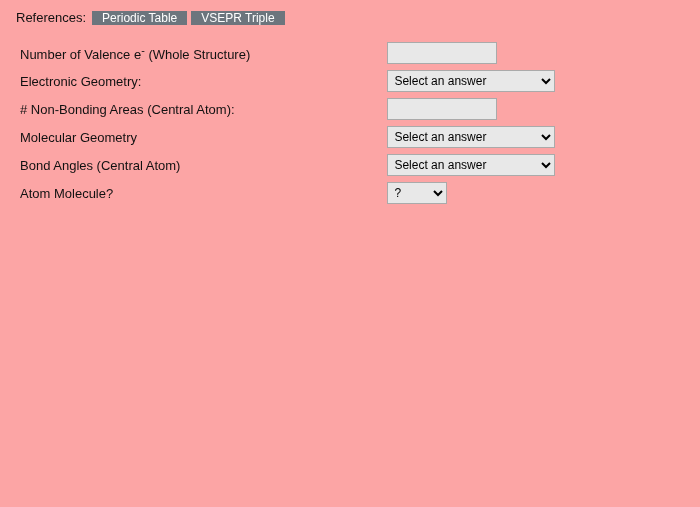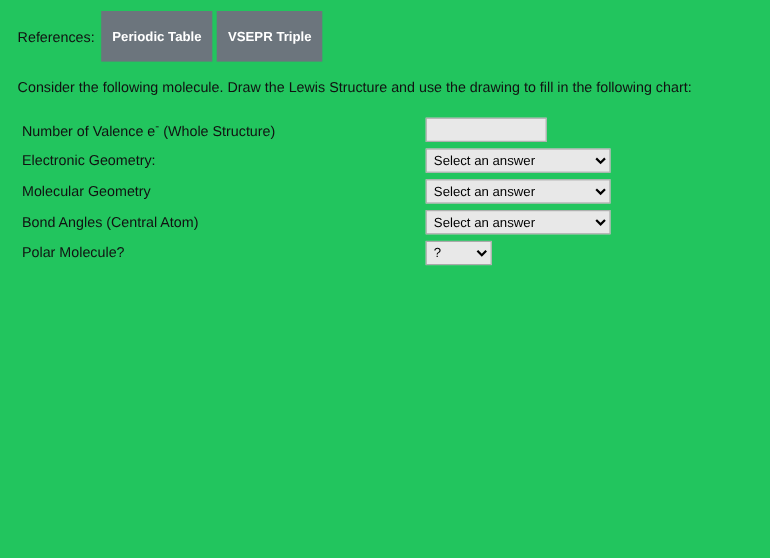--- a/index.html
+++ b/index.html
@@ -5,45 +5,44 @@
     * { box-sizing: border-box; margin: 0; padding: 0; }
     body {
       font-family: Arial, sans-serif;
       font-size: 13px;
       background: #f0f0f0;
       width: 700px;
       min-height: 507px;
       color: #111;
     }
     .page {
-      background: #22c55e;
+      background: #fca5a5;
       width: 700px;
       min-height: 507px;
       padding: 10px 16px 16px 16px;
     }
     .references-bar {
       display: flex;
       align-items: center;
       gap: 4px;
       margin-bottom: 14px;
     }
     .references-label {
       font-size: 13px;
       color: #111;
       margin-right: 2px;
     }
     .ref-btn {
       background: #6c757d;
       color: #fff;
       border: none;
-      padding: 16px 10px;
+      padding: 0 10px;
       font-size: 12px;
       cursor: pointer;
       border-radius: 0;
-      font-weight: bold;
     }
     .instructions {
       font-size: 13px;
       color: #111;
       margin-bottom: 14px;
       line-height: 1.5;
     }
     .molecule-title {
       text-align: center;
       font-size: 15px;
@@ -121,21 +120,20 @@
 <body>
 
 <div class="page">
 
   <div class="references-bar">
     <span class="references-label">References:</span>
     <button class="ref-btn">Periodic Table</button>
     <button class="ref-btn">VSEPR Triple</button>
   </div>
 
-  <div class="instructions">Consider the following molecule.  Draw the Lewis Structure and use the drawing to fill in the following chart:</div>
 
 
   <table class="chart-table">
     <tbody>
 
       <tr>
         <td class="label-cell">Number of Valence e<sup>-</sup> (Whole Structure)</td>
         <td class="input-cell">
           <input type="text" class="text-input" value="" style="">
         </td>
@@ -150,20 +148,26 @@
             <option>Linear</option>
             <option>Trigonal Planar</option>
             <option>Tetrahedral</option>
             <option>Trigonal Bipyramidal</option>
             <option>Octahedral</option>
           </select>
         </td>
       </tr>
 
 
+      <tr>
+        <td class="label-cell"># Non-Bonding Areas (Central Atom):</td>
+        <td class="input-cell">
+          <input type="text" class="text-input" value="" style="">
+        </td>
+      </tr>
 
       <tr>
         <td class="label-cell">Molecular Geometry</td>
         <td class="input-cell">
           <select class="select-input select-wide">
             <option>Select an answer</option>
             <option>Linear</option>
             <option>Bent</option>
             <option>Trigonal Planar</option>
             <option>Trigonal Pyramidal</option>
@@ -190,21 +194,21 @@
             <option>104.5°</option>
             <option>90°</option>
             <option>90°, 120°</option>
             <option>90°, 180°</option>
           </select>
         </td>
       </tr>
 
 
       <tr>
-        <td class="label-cell">Polar Molecule?</td>
+        <td class="label-cell">Atom Molecule?</td>
         <td class="input-cell">
           <select class="select-input select-narrow">
             <option>?</option>
             <option>Yes</option>
             <option>No</option>
           </select>
         </td>
       </tr>
 
 

